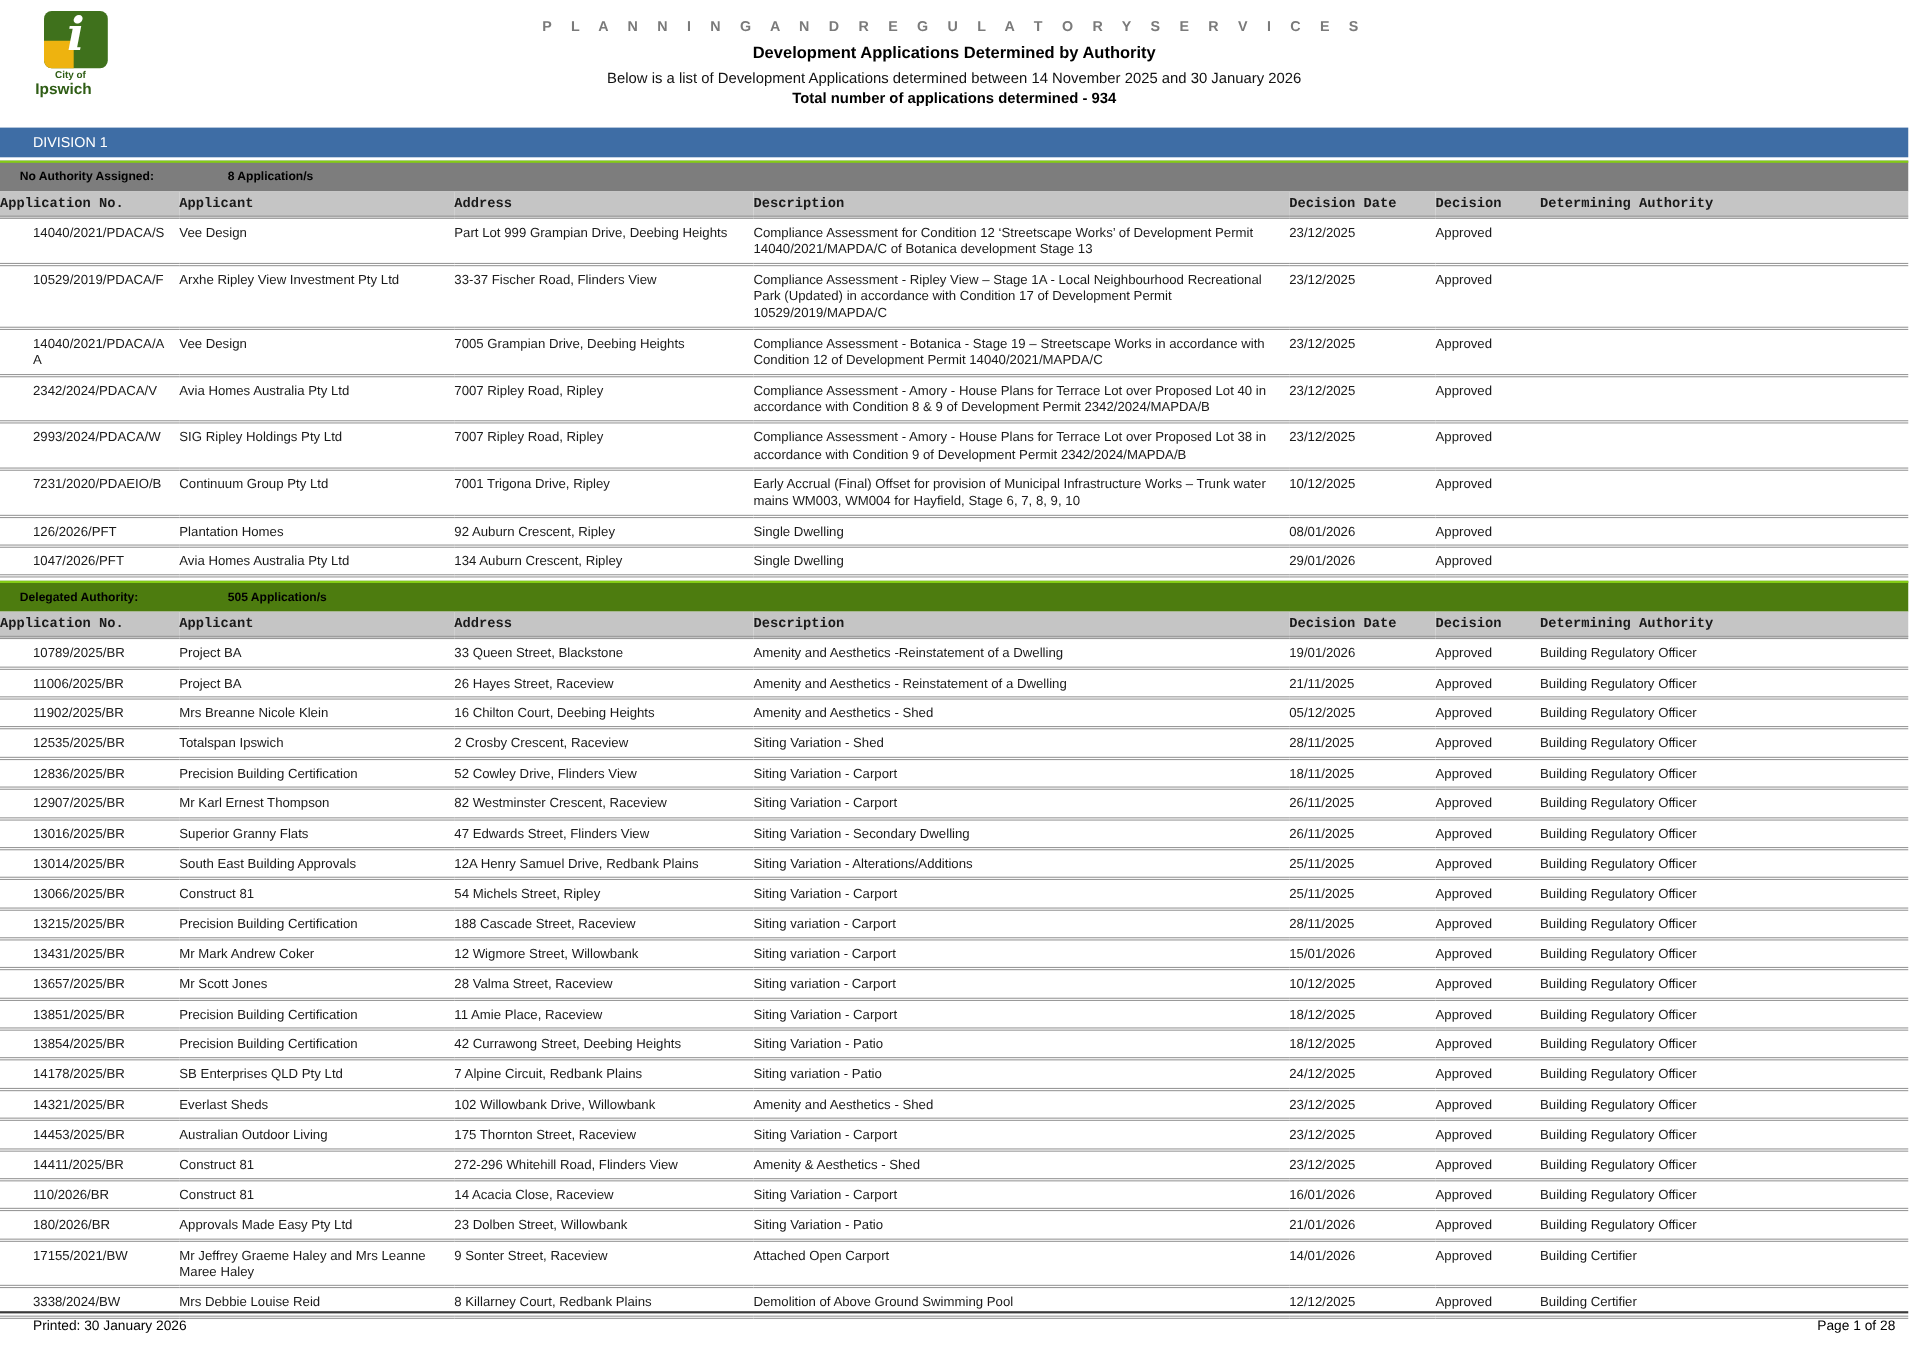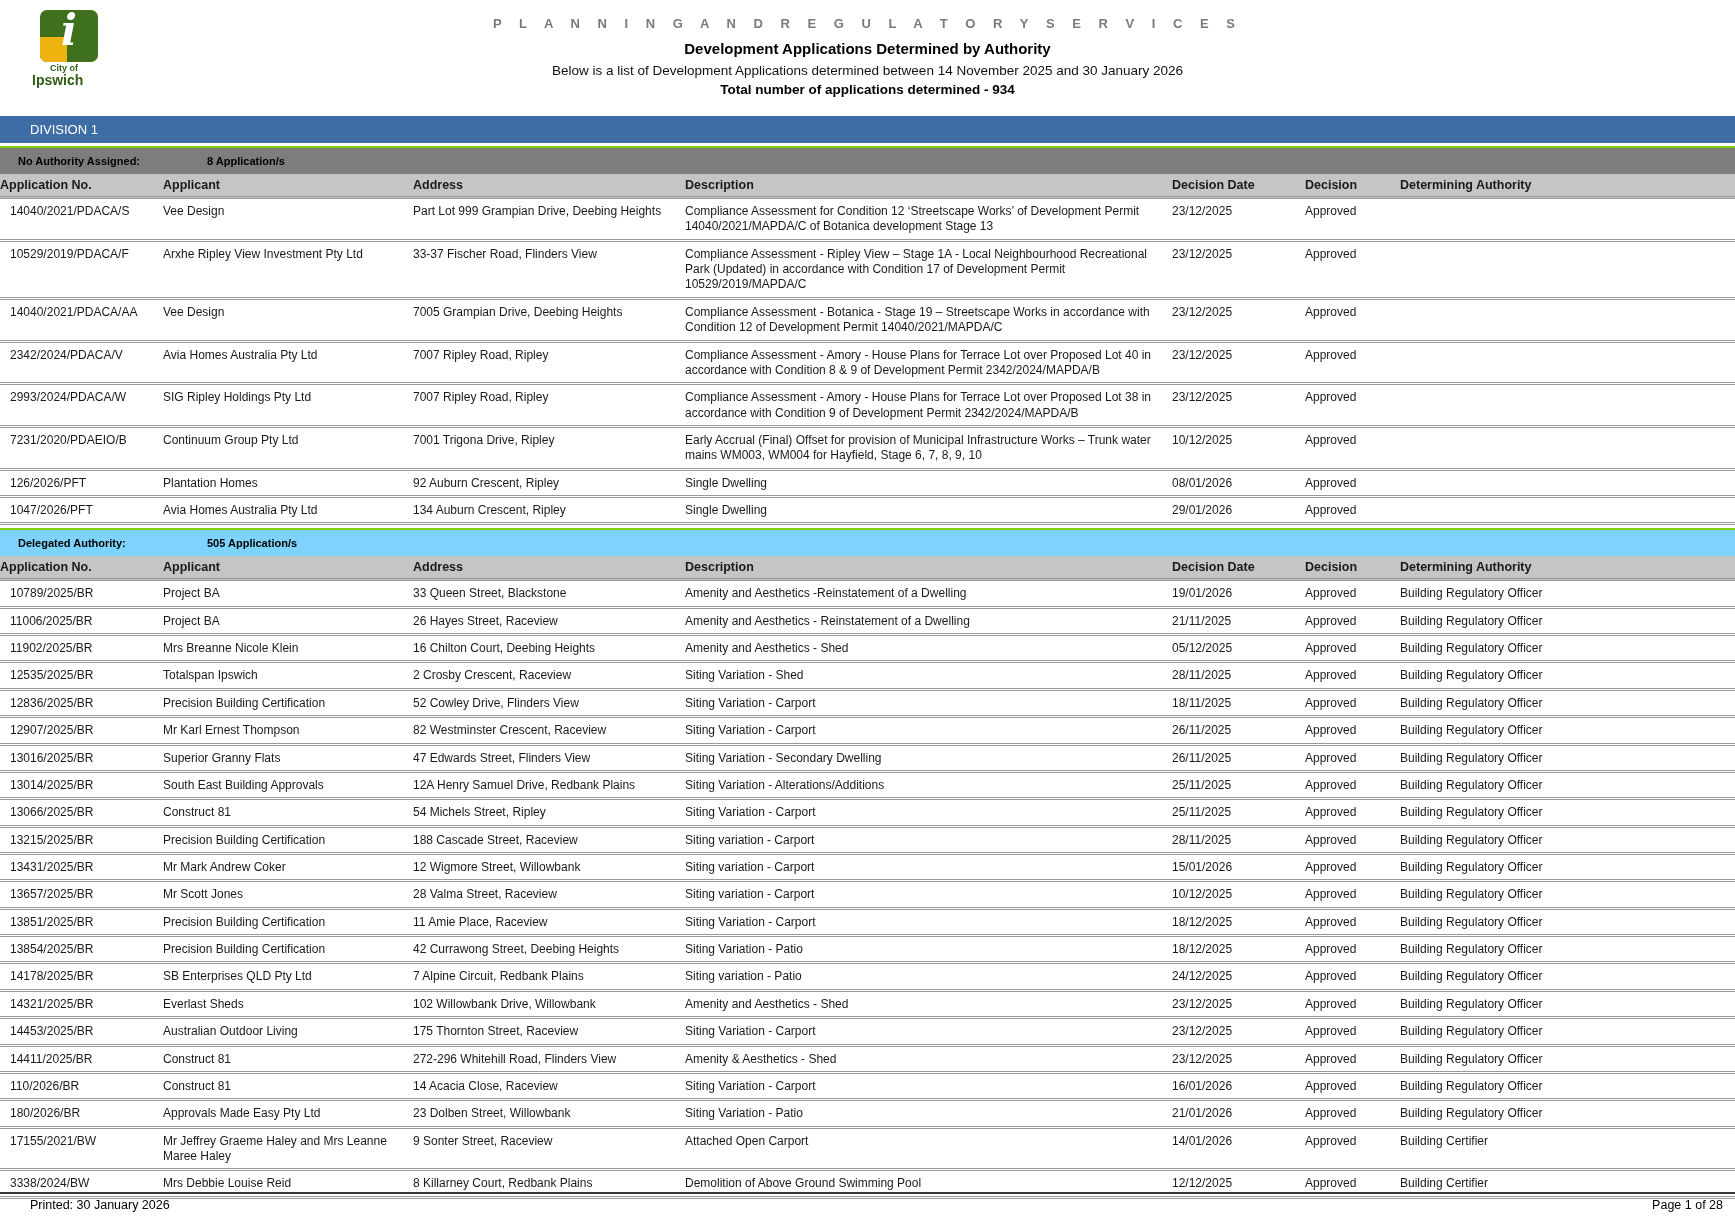--- a/index.html
+++ b/index.html
@@ -26,24 +26,24 @@
   .doc-subtitle { font-size:13.5px; margin-top:6px; color:#111; }
   .doc-total { font-size:13.5px; font-weight:bold; margin-top:4px; color:#000; }
 
   
   .division-bar { background:#3e6da5; color:#ffffff; font-weight:normal; font-size:13px; padding:6px 0 6px 30px; margin-top:8px; }
   .section-bar { background:#7d7d7d; color:#000000; font-weight:bold; font-size:11px; padding:7px 16px 7px 18px; margin-top:3px; border-top:2px solid #84cc16; }
   .section-name { display:inline-block; min-width:189px; }
 
   
   table.apps-table { width:1735px; border-collapse:collapse; table-layout:fixed; font-size:12px; border-bottom:3px double #999; }
-  .apps-table thead th { background:#c5c5c5; text-align:left; font-weight:bold; font-size:12.5px; padding:4px 10px 4px 0; vertical-align:top; }
+  .apps-table thead th { background:#c5c5c5; text-align:left; font-weight:bold; font-size:12.5px; padding:4px 10px 4px 0; vertical-align:top;font-family:Liberation Mono, monospace; }
   .apps-table td { padding:5px 10px 4px 0; vertical-align:top; line-height:1.28; }
   .apps-table tbody tr { border-top:3px double #999; background:#fff; }
-  th.c0, td.c0 { padding-left:10px; }
+  th.c0, td.c0 { padding-left:30px; }
   td.c0 { overflow-wrap:anywhere; }
   .c0 { width:163px; }
   .c1 { width:250px; }
   .c2 { width:272px; }
   .c3 { width:487px; }
   .c4 { width:133px; }
   .c5 { width:95px;  }
   .c6 { width:auto;  }
 
   
@@ -158,21 +158,21 @@
           <td class="c0">1047/2026/PFT</td>
           <td class="c1">Avia Homes Australia Pty Ltd</td>
           <td class="c2">134 Auburn Crescent, Ripley</td>
           <td class="c3">Single Dwelling</td>
           <td class="c4">29/01/2026</td>
           <td class="c5">Approved</td>
           <td class="c6"></td>
         </tr>
       </tbody>
     </table>
-    <div class="section-bar" style="background: #7dd3fc;"><span class="section-name">Delegated Authority:</span><span class="section-count">505 Application/s</span></div>
+    <div class="section-bar" style="background: #4d7c0f;"><span class="section-name">Delegated Authority:</span><span class="section-count">505 Application/s</span></div>
     <table class="apps-table">
       <thead>
         <tr>
           <th class="c0" style="background: rgb(197, 197, 197);">Application No.</th>
           <th class="c1" style="background: rgb(197, 197, 197);">Applicant</th>
           <th class="c2" style="background: rgb(197, 197, 197);">Address</th>
           <th class="c3" style="background: rgb(197, 197, 197);">Description</th>
           <th class="c4" style="background: rgb(197, 197, 197);">Decision Date</th>
           <th class="c5" style="background: rgb(197, 197, 197);">Decision</th>
           <th class="c6" style="background: rgb(197, 197, 197);">Determining Authority</th>

